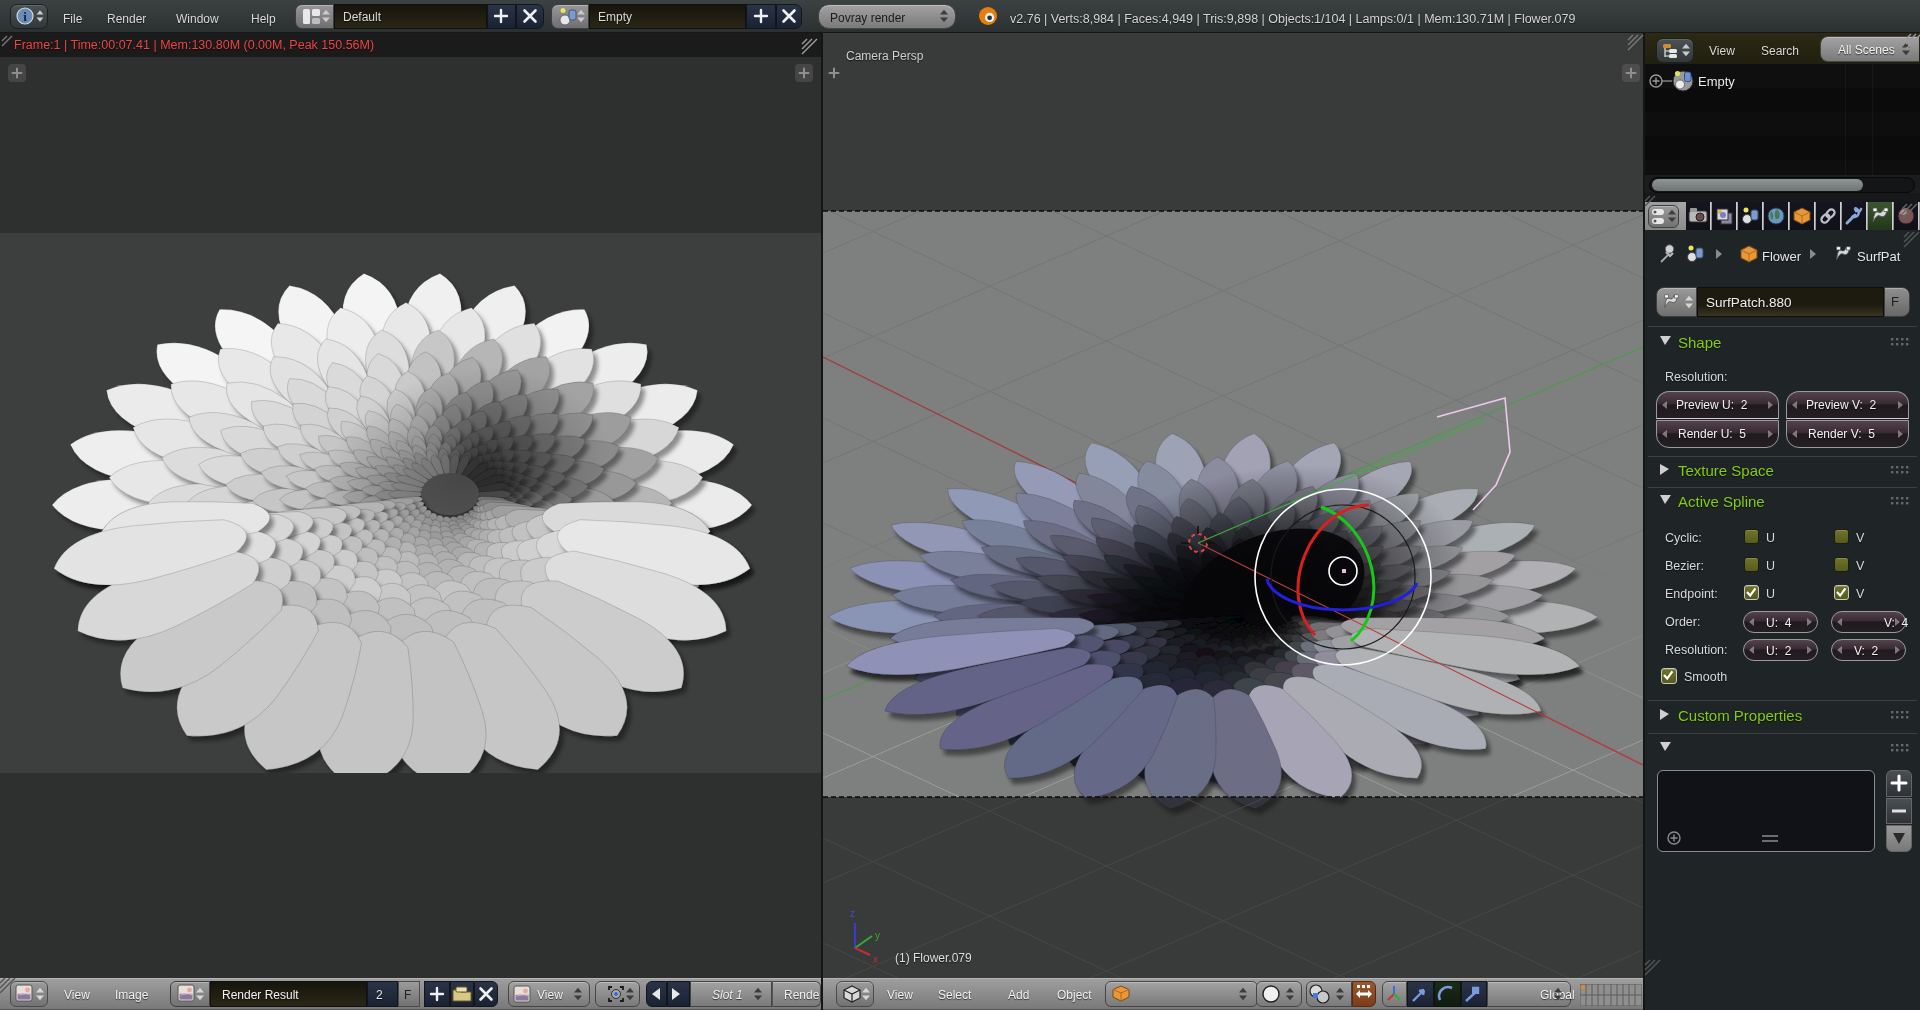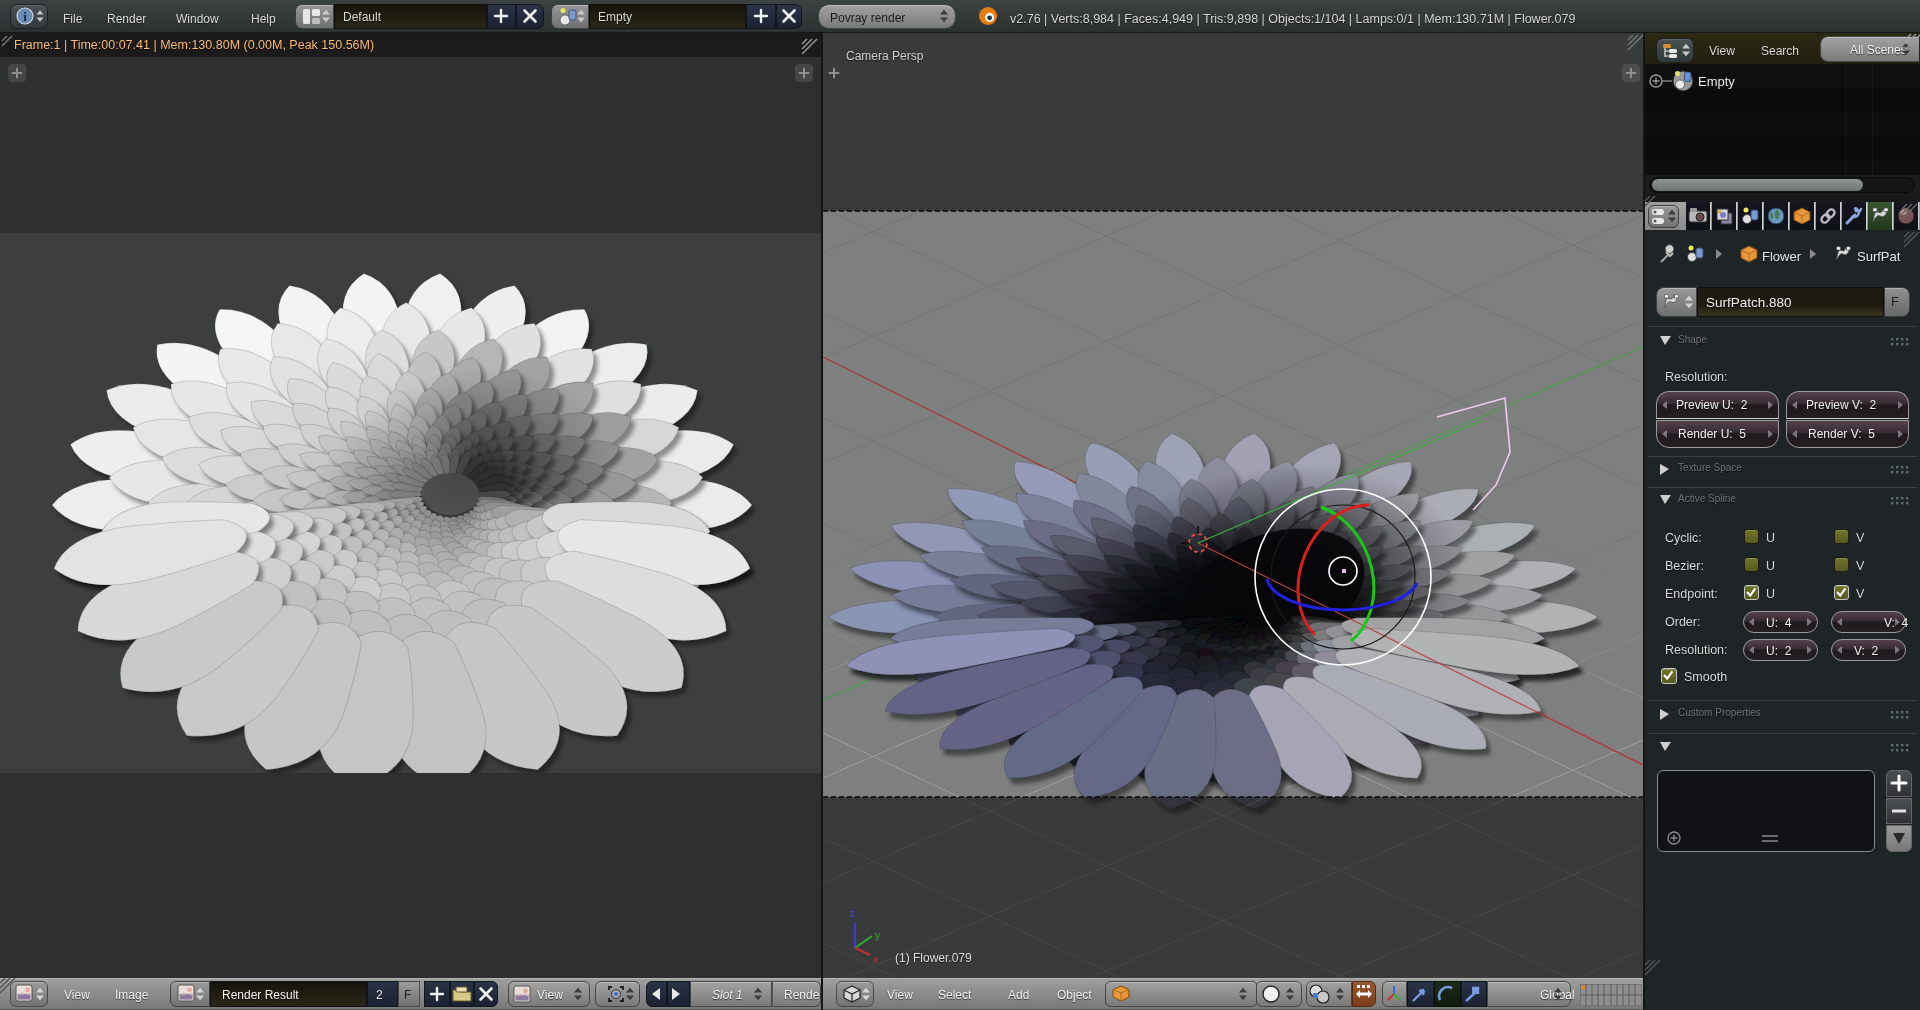--- a/index.html
+++ b/index.html
@@ -6,21 +6,21 @@
 .t{position:absolute;font-size:12px;color:#d9d9d9;text-shadow:0 1px 1px rgba(0,0,0,.65);white-space:nowrap;line-height:1}
 .tw{color:#f2f2f2}
 .bar{position:absolute;height:32px;background:linear-gradient(#9e9e9e,#787878);border-top:1px solid #b5b5b5;box-shadow:inset 0 -1px 0 #585858}
 .ebtn{position:absolute;border-radius:7px;border:1px solid #1c2020;background:linear-gradient(#4b5253,#31383a);box-shadow:inset 0 1px 0 rgba(255,255,255,.13)}
 .gbtn{position:absolute;border-radius:6px;border:1px solid #3e3e3e;background:linear-gradient(#97979a,#6f6f72);box-shadow:inset 0 1px 0 rgba(255,255,255,.28)}
 .dfield{position:absolute;background:linear-gradient(#16140c,#2b2717);border:1px solid #101010;color:#e8e8e8;font-size:12px;line-height:23px;padding-left:9px;text-shadow:0 1px 1px #000}
 .navy{position:absolute;background:linear-gradient(#2b3447,#1a2232);border:1px solid #11151e;color:#fff}
 .drop{position:absolute;border-radius:11px;border:1px solid #454545;background:linear-gradient(#a2a2a2,#7a7a7a);box-shadow:inset 0 1px 0 rgba(255,255,255,.3);color:#f4f4f4;font-size:12px;text-shadow:0 1px 1px rgba(0,0,0,.55)}
 .num{position:absolute;background:linear-gradient(#55424c 0%,#372b32 45%,#201a1e 50%,#251e22 100%);border:1px solid #9a9a9a;color:#fff;font-size:12.5px;text-align:center;text-shadow:0 1px 1px #000}
 .cb{position:absolute;width:15px;height:15px;border-radius:3px;border:1px solid #1c1c10;background:linear-gradient(#707428,#565a1e);box-shadow:inset 0 1px 0 rgba(255,255,255,.18)}
-.ph{position:absolute;font-size:10px;color:#737373;text-shadow:0 1px 1px rgba(0,0,0,.7);white-space:nowrap}
+.ph{position:absolute;font-size:15px;color:#84cc16;text-shadow:0 1px 1px rgba(0,0,0,.7);white-space:nowrap}
 .sep{position:absolute;height:1px;background:#3b4143}
 </style></head><body>
 <div id="root">
 <div style="position:absolute;left:0px;top:0px;width:1920px;height:33px;background:linear-gradient(#3c4242,#2b3131);border-bottom:1px solid #141717"></div>
 <div class="ebtn" style="position:absolute;left:10px;top:4px;width:38px;height:25px;"></div>
 <div class="t" style="left:63px;top:13px;">File</div>
 <div class="t" style="left:107px;top:13px;">Render</div>
 <div class="t" style="left:176px;top:13px;">Window</div>
 <div class="t" style="left:251px;top:13px;">Help</div>
 <div class="gbtn" style="position:absolute;left:295px;top:4px;width:39px;height:25px;border-radius:7px 0 0 7px;"></div>
@@ -30,21 +30,21 @@
 <div class="navy" style="position:absolute;left:516px;top:4px;width:28px;height:25px;border-radius:0 7px 7px 0;"></div>
 <div class="gbtn" style="position:absolute;left:551px;top:4px;width:38px;height:25px;border-radius:7px 0 0 7px;"></div>
 <div class="dfield" style="position:absolute;left:589px;top:4px;width:157px;height:25px;"></div>
 <div class="t" style="left:598px;top:11px;">Empty</div>
     <div class="navy" style="position:absolute;left:746px;top:4px;width:30px;height:25px;"></div>
 <div class="navy" style="position:absolute;left:776px;top:4px;width:26px;height:25px;border-radius:0 7px 7px 0;"></div>
 <div class="drop" style="position:absolute;left:818px;top:4px;width:138px;height:25px;"></div>
 <div class="t" style="left:830px;top:12px;color:#1b1b1b;text-shadow:none;">Povray render</div>
     <div class="t" style="left:1010px;top:13px;font-size:12.5px;color:#d4d4d4;">v2.76 | Verts:8,984 | Faces:4,949 | Tris:9,898 | Objects:1/104 | Lamps:0/1 | Mem:130.71M | Flower.079</div>
 <div style="position:absolute;left:0px;top:33px;width:821px;height:24px;background:#1b1b1b"></div>
-<div class="t" style="left:14px;top:39px;font-size:12.5px;color:#fdba74;">Frame:1 | Time:00:07.41 | Mem:130.80M (0.00M, Peak 150.56M)</div>
+<div class="t" style="left:14px;top:39px;font-size:12.5px;color:#ef4444;">Frame:1 | Time:00:07.41 | Mem:130.80M (0.00M, Peak 150.56M)</div>
 <div style="position:absolute;left:0px;top:57px;width:821px;height:921px;background:#2e2f2f"></div>
 <div style="position:absolute;left:0px;top:233px;width:821px;height:540px;background:#3d3e3e"></div>
 <svg style="position:absolute;left:0;top:233px" width="821" height="540" viewBox="0 0 821 540">
       <defs>
         <radialGradient id="lfsh" cx="0.5" cy="0.5" r="0.5">
           <stop offset="0" stop-color="rgba(25,25,25,0.38)"></stop>
           <stop offset="0.6" stop-color="rgba(25,25,25,0.16)"></stop>
           <stop offset="1" stop-color="rgba(25,25,25,0)"></stop>
         </radialGradient>
         <filter id="dsl" x="-15%" y="-15%" width="130%" height="130%">
@@ -1196,21 +1196,21 @@
         <line x1="0" y1="11" x2="62" y2="11"></line>
         <line x1="0" y1="22" x2="62" y2="22"></line>
       </g>
       <circle cx="3" cy="3.5" r="2.2" fill="#d88a30"></circle>
     </svg>
 <div style="position:absolute;left:1645px;top:33px;width:275px;height:31px;background:linear-gradient(#2c2914,#211f0f)"></div>
 <div class="ebtn" style="position:absolute;left:1656px;top:38px;width:38px;height:25px;"></div>
 <div class="t" style="left:1709px;top:45px;">View</div>
 <div class="t" style="left:1761px;top:45px;">Search</div>
 <div class="drop" style="position:absolute;left:1820px;top:36px;width:99px;height:26px;border-radius:8px 0 0 8px;border-right:none;"></div>
-<div class="t tw" style="left:1838px;top:44px;margin-left:12px;">All Scenes</div>
+<div class="t tw" style="left:1838px;top:44px;">All Scenes</div>
     <div style="position:absolute;left:1645px;top:64px;width:275px;height:111px;background:#0b0b0b"></div>
 <div style="position:absolute;left:1645px;top:64px;width:275px;height:24px;background:#100f0f"></div>
 <div style="position:absolute;left:1645px;top:112px;width:275px;height:24px;background:#0e0e0e"></div>
 <div style="position:absolute;left:1645px;top:160px;width:275px;height:15px;background:#0e0e0e"></div>
 <div style="position:absolute;left:1845px;top:64px;width:1px;height:111px;background:rgba(255,255,255,0.04)"></div>
 <div style="position:absolute;left:1872px;top:64px;width:1px;height:111px;background:rgba(255,255,255,0.04)"></div>
 <div class="t" style="left:1698px;top:75px;font-size:13px;color:#eaeaea;">Empty</div>
 <div style="position:absolute;left:1649px;top:177px;width:266px;height:16px;background:#131517;border-radius:8px;border:1px solid #070808;"></div>
 <div style="position:absolute;left:1652px;top:179px;width:211px;height:12px;background:linear-gradient(#909596,#6e7374);border-radius:6px;"></div>
 <div style="position:absolute;left:1645px;top:193px;width:275px;height:9px;background:#16181a"></div>

